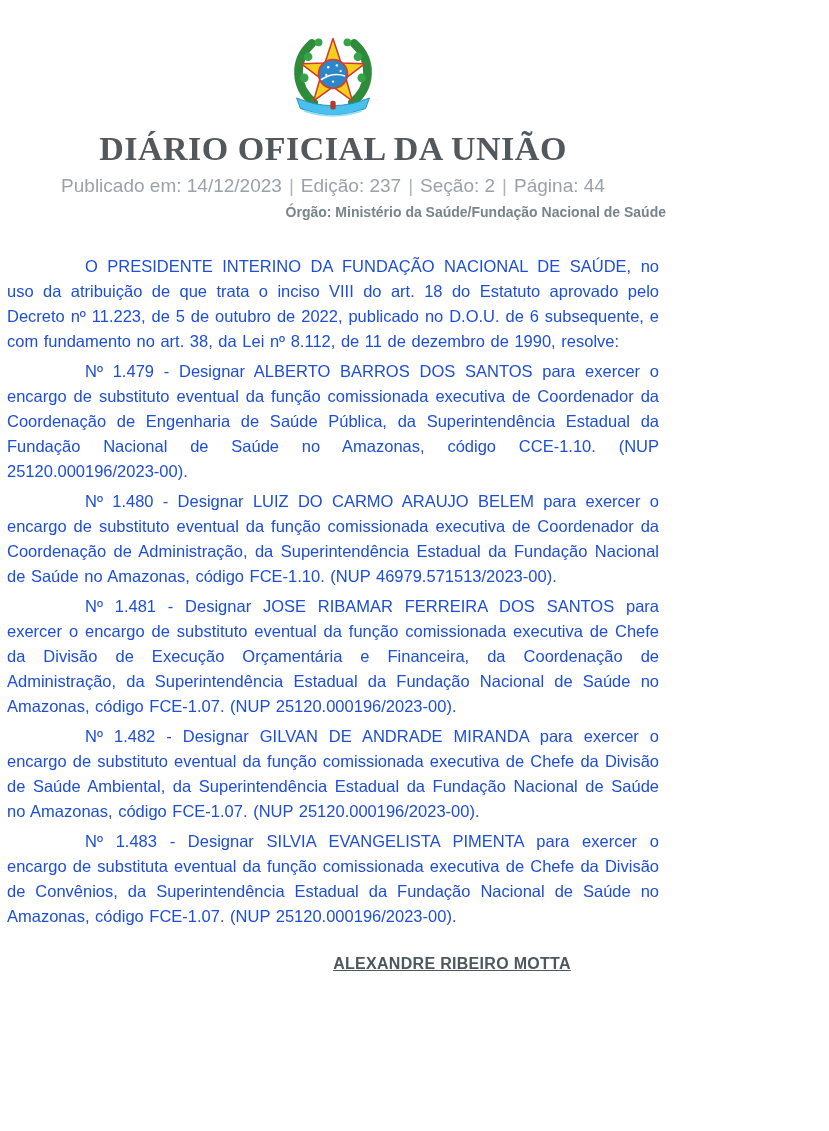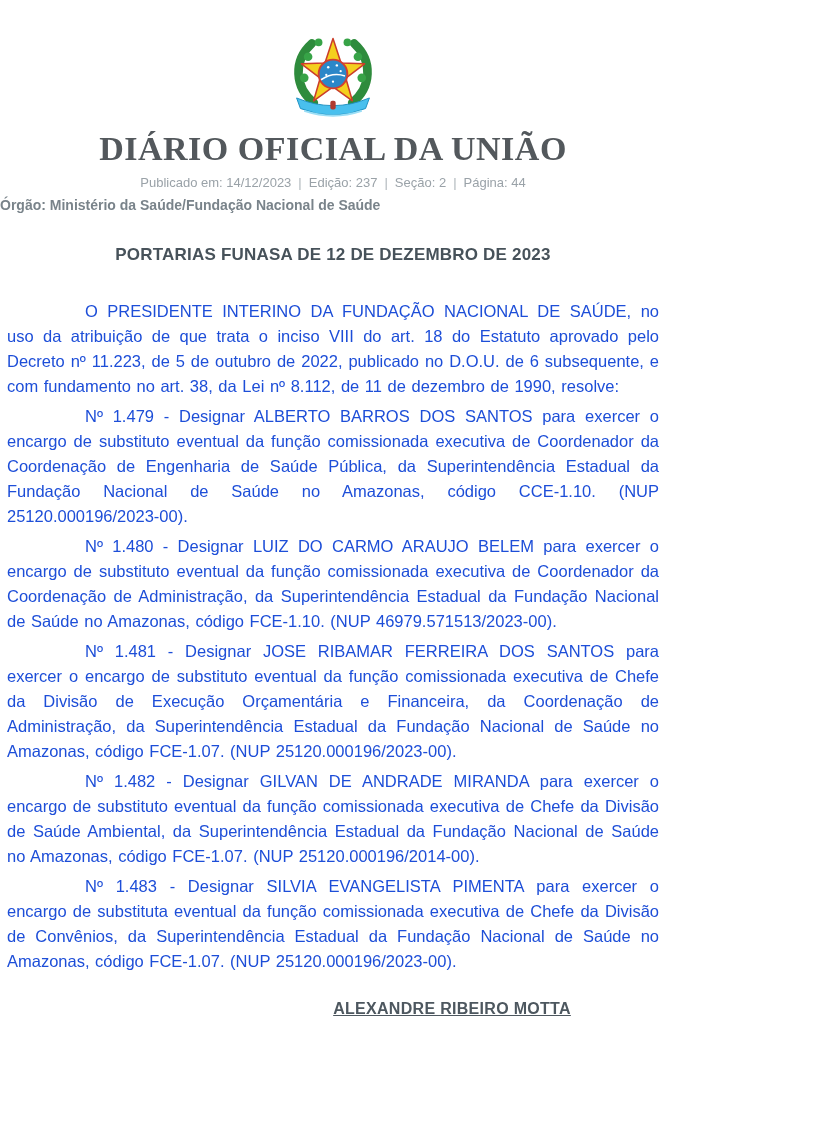--- a/index.html
+++ b/index.html
@@ -26,27 +26,27 @@
     font-family: "Liberation Serif", "DejaVu Serif", serif;
     font-weight: bold;
     font-size: 34px;
     letter-spacing: 0.5px;
     text-align: center;
     color: #53585c;
     margin-top: 10px;
   }
   .meta-line {
     text-align: center;
-    font-size: 13px;
+    font-size: 19px;
     color: #9aa2a8;
     margin-top: 7px;
   }
   .meta-line .sep { margin: 0 7px; color: #aeb5ba; }
   .organ-line {
-    text-align: left;
+    text-align: right;
     font-size: 14px;
     font-weight: bold;
     color: #79838a;
     margin-top: 7px;
   }
   .doc-heading {
     text-align: center;
     font-size: 17px;
     font-weight: bold;
     letter-spacing: 0.2px;
@@ -116,26 +116,25 @@
   </svg>
 
   <h1 class="masthead-title">DIÁRIO OFICIAL DA UNIÃO</h1>
 
   <div class="meta-line">
     <span>Publicado em: 14/12/2023</span><span class="sep">|</span><span>Edição: 237</span><span class="sep">|</span><span>Seção: 2</span><span class="sep">|</span><span>Página: 44</span>
   </div>
 
   <div class="organ-line">Órgão: Ministério da Saúde/Fundação Nacional de Saúde</div>
 
-  <h2 class="doc-heading">PORTARIAS FUNASA DE 12 DE DEZEMBRO DE 2023</h2>
 
   <div class="content">
     <p class="para">O PRESIDENTE INTERINO DA FUNDAÇÃO NACIONAL DE SAÚDE, no uso da atribuição de que trata o inciso VIII do art. 18 do Estatuto aprovado pelo Decreto nº 11.223, de 5 de outubro de 2022, publicado no D.O.U. de 6 subsequente, e com fundamento no art. 38, da Lei nº 8.112, de 11 de dezembro de 1990, resolve:</p>
     <p class="para">Nº 1.479 - Designar ALBERTO BARROS DOS SANTOS para exercer o encargo de substituto eventual da função comissionada executiva de Coordenador da Coordenação de Engenharia de Saúde Pública, da Superintendência Estadual da Fundação Nacional de Saúde no Amazonas, código CCE-1.10. (NUP 25120.000196/2023-00).</p>
     <p class="para">Nº 1.480 - Designar LUIZ DO CARMO ARAUJO BELEM para exercer o encargo de substituto eventual da função comissionada executiva de Coordenador da Coordenação de Administração, da Superintendência Estadual da Fundação Nacional de Saúde no Amazonas, código FCE-1.10. (NUP 46979.571513/2023-00).</p>
     <p class="para">Nº 1.481 - Designar JOSE RIBAMAR FERREIRA DOS SANTOS para exercer o encargo de substituto eventual da função comissionada executiva de Chefe da Divisão de Execução Orçamentária e Financeira, da Coordenação de Administração, da Superintendência Estadual da Fundação Nacional de Saúde no Amazonas, código FCE-1.07. (NUP 25120.000196/2023-00).</p>
-    <p class="para">Nº 1.482 - Designar GILVAN DE ANDRADE MIRANDA para exercer o encargo de substituto eventual da função comissionada executiva de Chefe da Divisão de Saúde Ambiental, da Superintendência Estadual da Fundação Nacional de Saúde no Amazonas, código FCE-1.07. (NUP 25120.000196/2014-00).</p>
+    <p class="para">Nº 1.482 - Designar GILVAN DE ANDRADE MIRANDA para exercer o encargo de substituto eventual da função comissionada executiva de Chefe da Divisão de Saúde Ambiental, da Superintendência Estadual da Fundação Nacional de Saúde no Amazonas, código FCE-1.07. (NUP 25120.000196/2023-00).</p>
     <p class="para">Nº 1.483 - Designar SILVIA EVANGELISTA PIMENTA para exercer o encargo de substituta eventual da função comissionada executiva de Chefe da Divisão de Convênios, da Superintendência Estadual da Fundação Nacional de Saúde no Amazonas, código FCE-1.07. (NUP 25120.000196/2023-00).</p>
   </div>
 
   <div class="signature">ALEXANDRE RIBEIRO MOTTA</div>
 
 </div>
 
 </body></html>

